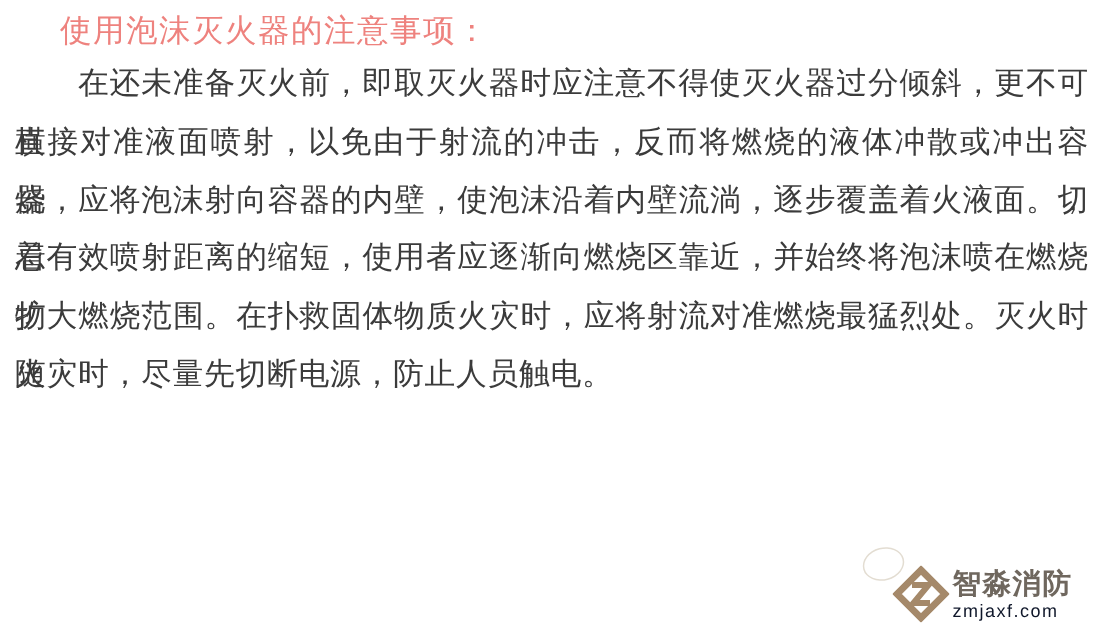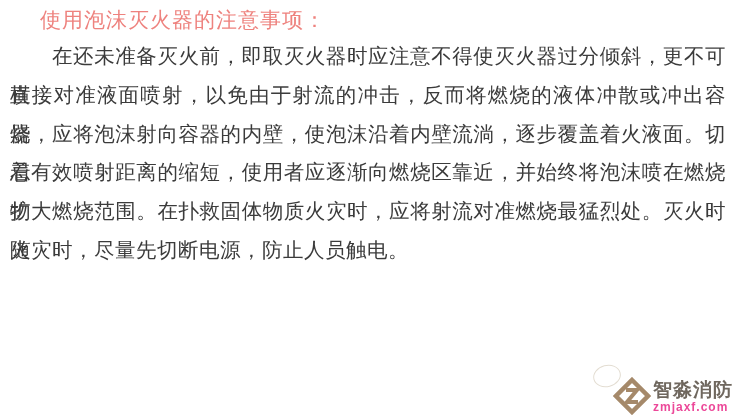--- a/index.html
+++ b/index.html
@@ -42,21 +42,21 @@
     letter-spacing: 0.5px;
   }
   .text-line.first {
     text-indent: 42px;
   }
   .text-line.last {
     text-align-last: left;
   }
   .watermark {
     position: absolute;
-    right: 3px;
+    right: 21px;
     bottom: 4px;
     display: flex;
     align-items: center;
     gap: 2px;
   }
   .wm-doodle {
     position: absolute;
     left: -20px;
     top: -12px;
     width: 26px;
@@ -72,22 +72,22 @@
     line-height: 1;
   }
   .wm-brand {
     font-size: 19px;
     font-weight: 600;
     color: #6f675e;
     letter-spacing: 1px;
   }
   .wm-site {
     font-size: 12px;
-    font-weight: 700;
-    color: #ec4899;
+    font-weight: 400;
+    color: #0f172a;
     letter-spacing: 1px;
     margin-top: 2px;
   }
 </style>
 </head>
 <body>
 
 <div class="page">
 
   <h1 class="doc-title">使用泡沫灭火器的注意事项：</h1>

